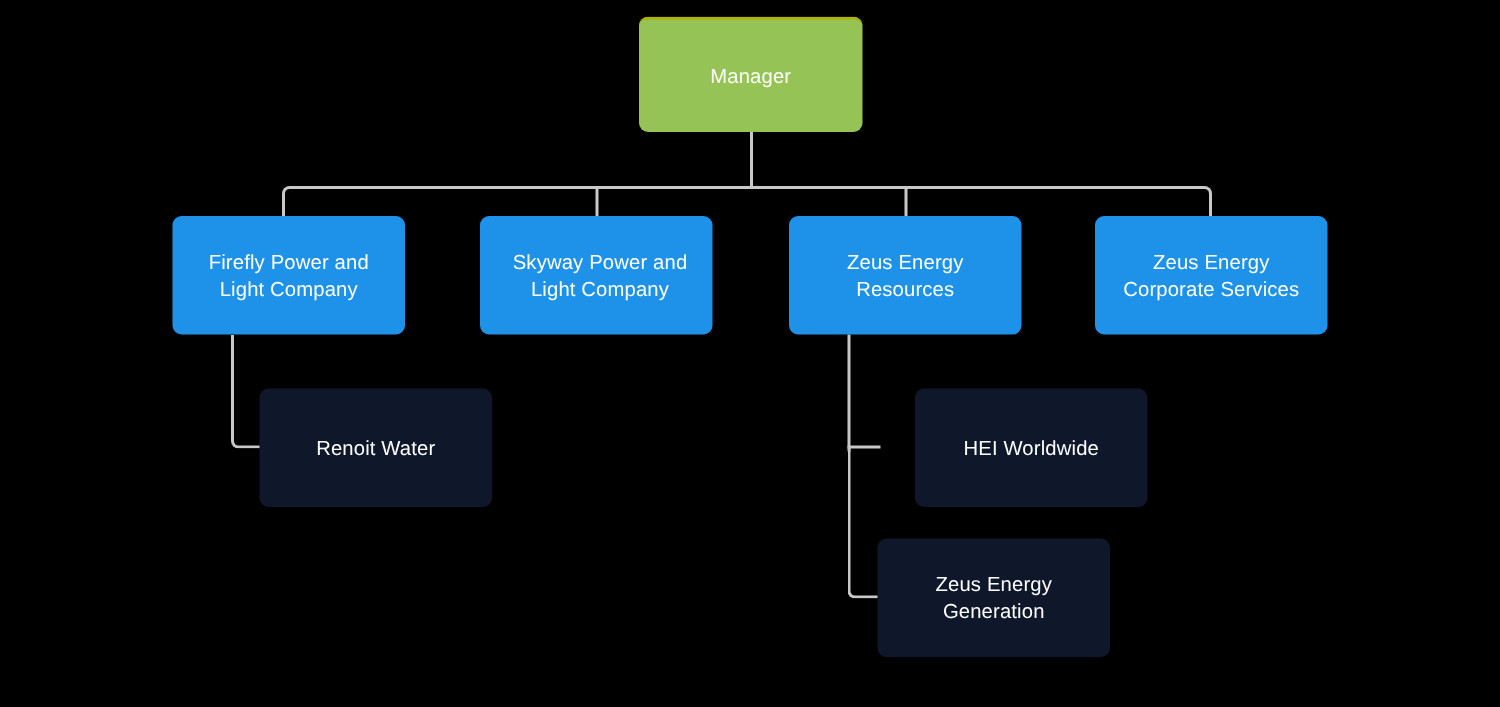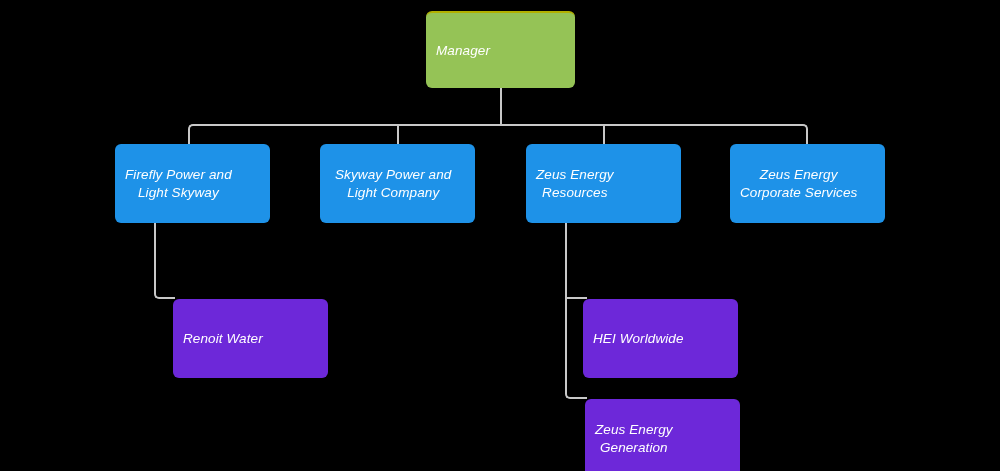--- a/index.html
+++ b/index.html
@@ -16,44 +16,42 @@
     height: 471px;
     background: #000000;
     overflow: hidden;
   }
   .node {
     position: absolute;
     box-sizing: border-box;
     border-radius: 6px;
     display: flex;
     align-items: center;
-    justify-content: flex-start;
+    justify-content: center;
     text-align: center;
     color: #ffffff;
     font-size: 13.5px;
     line-height: 18px;
     letter-spacing: 0.1px;
     padding: 4px 10px;
     z-index: 3;
-    font-style: italic;
   }
   .node-label {
     display: block;
     white-space: pre-line;
   }
   .node-root {
     background: #95c356;
     border-top: 2px solid #b2b000;
   }
   .node-blue {
     background: #1e92e8;
   }
   .node-red {
-    background: #6d28d9;
-    margin-top: 40px;
+    background: #0f172a;
   }
   .connector {
     position: absolute;
     background: #c8c8c8;
     z-index: 1;
   }
   .connector.v {
     width: 2px;
   }
   .connector.h {
@@ -102,21 +100,21 @@
   <div class="connector v" style="left:565px; top:223px; height:78px;"></div>
   <div class="connector h" style="left:565px; top:297px; width:22px;"></div>
   <div class="corner bl" style="left:565px; top:297px; width:22px; height:102px;"></div>
 
   <div class="node node-root" style="left:426px; top:11px; width:149px; height:77px;">
     <span class="node-label">Manager</span>
   </div>
 
   <div class="node node-blue" style="left:115px; top:144px; width:155px; height:79px;">
     <span class="node-label">Firefly Power and
-Light Skyway</span>
+Light Company</span>
   </div>
 
   <div class="node node-blue" style="left:320px; top:144px; width:155px; height:79px;padding-left:15px;">
     <span class="node-label">Skyway Power and
 Light Company</span>
   </div>
 
   <div class="node node-blue" style="left:526px; top:144px; width:155px; height:79px;">
     <span class="node-label">Zeus Energy
 Resources</span>
@@ -124,21 +122,21 @@
 
   <div class="node node-blue" style="left:730px; top:144px; width:155px; height:79px;">
     <span class="node-label">Zeus Energy
 Corporate Services</span>
   </div>
 
   <div class="node node-red" style="left:173px; top:259px; width:155px; height:79px;">
     <span class="node-label">Renoit Water</span>
   </div>
 
-  <div class="node node-red" style="left:583px; top:259px; width:155px; height:79px;">
+  <div class="node node-red" style="left:610px; top:259px; width:155px; height:79px;">
     <span class="node-label">HEI Worldwide</span>
   </div>
 
   <div class="node node-red" style="left:585px; top:359px; width:155px; height:79px;">
     <span class="node-label">Zeus Energy
 Generation</span>
   </div>
 
 </div>
 

